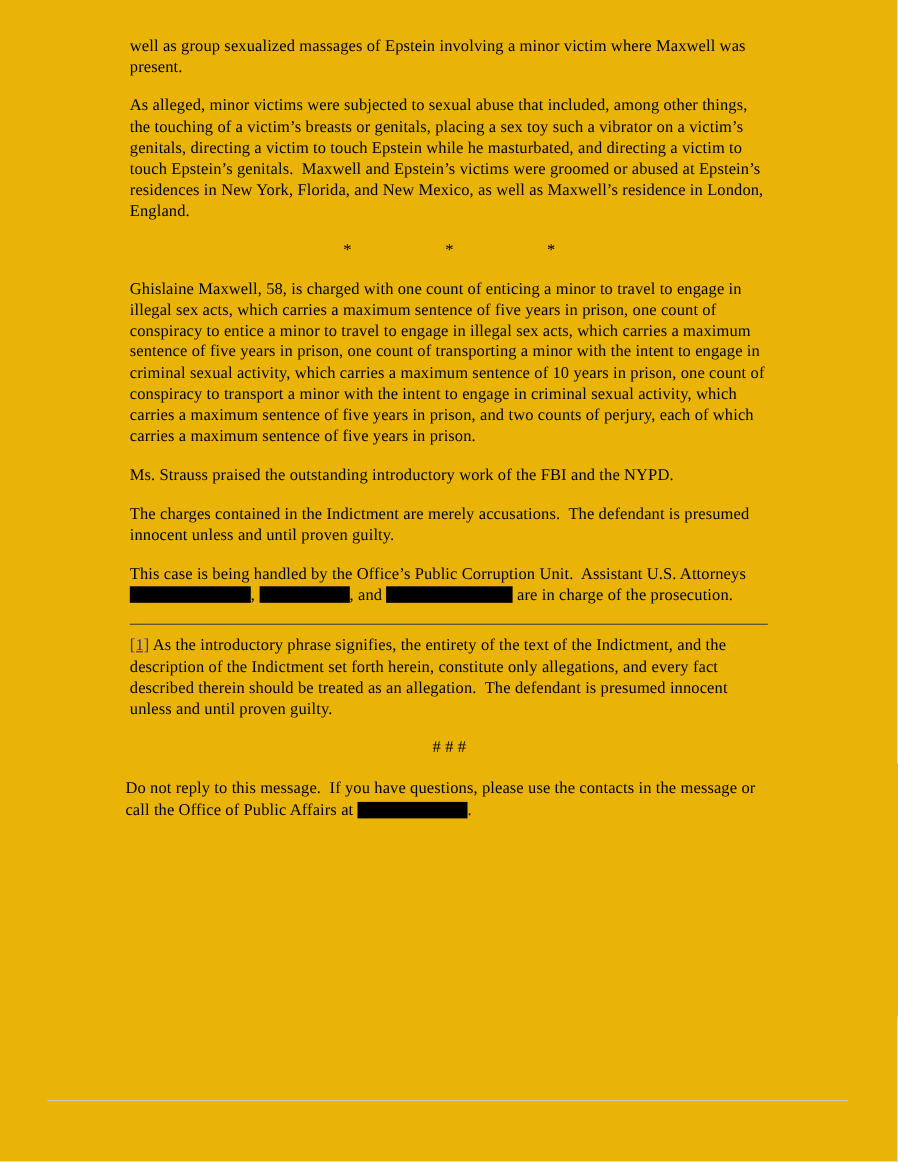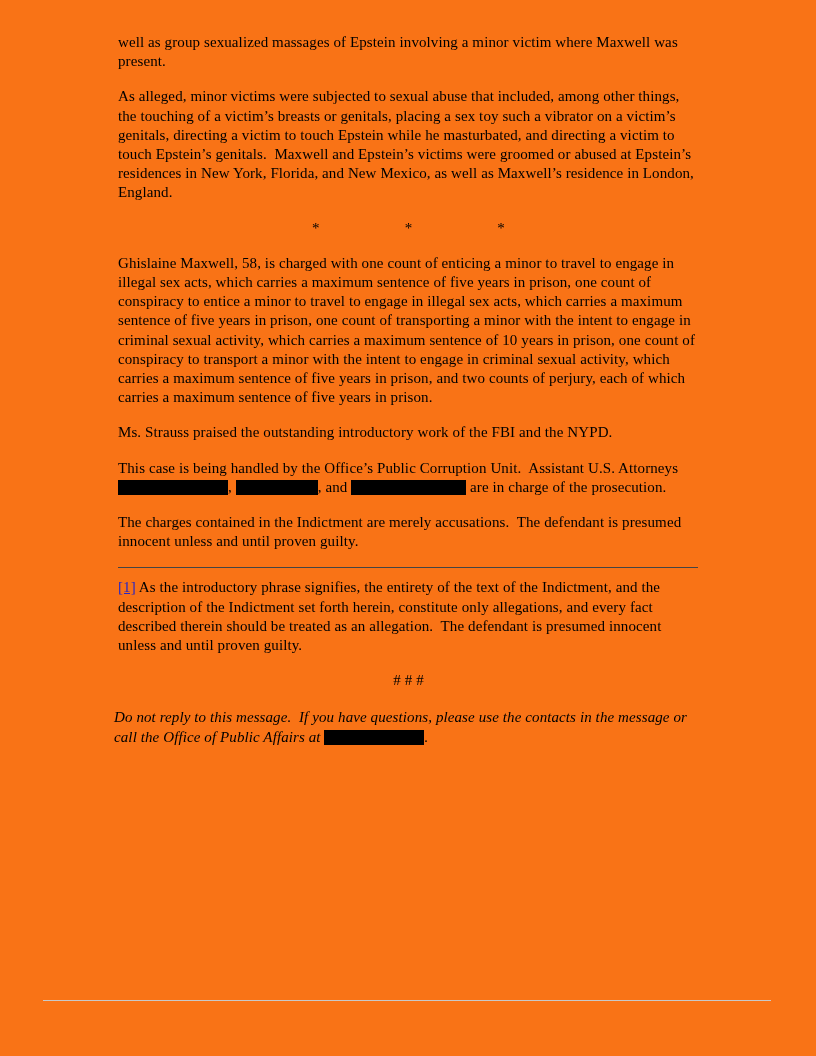--- a/index.html
+++ b/index.html
@@ -2,21 +2,21 @@
 <html style="--link-color: #2525c8; --redaction-color: #000000; --text-color: #000000;"><head>
 <meta charset="utf-8">
 <style>
   * { margin: 0; padding: 0; box-sizing: border-box; }
   html, body { background: #ffffff; }
   .page {
     position: relative;
     width: 816px;
     height: 1056px;
     margin: 0 auto;
-    background: #f97316;
+    background: #eab308;
     font-family: "Liberation Serif", "DejaVu Serif", serif;
     font-size: 15px;
     line-height: 19.2px;
     letter-spacing: 0.1px;
     color: var(--text-color, #000);
     overflow: hidden;
   }
   .content {
     position: absolute;
     left: 118px;
@@ -42,21 +42,21 @@
   }
   .fn-link {
     color: var(--link-color, #2525c8);
     text-decoration: underline;
   }
   .end-marker {
     text-align: center;
     margin-bottom: 18px;
     white-space: pre-wrap;
   }
-  .closing { margin-left: -4px; font-style: italic; }
+  .closing { margin-left: -4px; }
   .redaction {
     display: inline-block;
     background: var(--redaction-color, #000);
     height: 15px;
     vertical-align: -3px;
   }
   .redaction-1 { width: 110px; }
   .redaction-2 { width: 82px; }
   .redaction-3 { width: 115px; }
   .redaction-4 { width: 100px; }
@@ -83,23 +83,23 @@
         <span>*</span>
         <span>*</span>
         <span>*</span>
       </div>
 
     <p class="para">Ghislaine Maxwell, 58, is charged with one count of enticing a minor to travel to engage in illegal sex acts, which carries a maximum sentence of five years in prison, one count of conspiracy to entice a minor to travel to engage in illegal sex acts, which carries a maximum sentence of five years in prison, one count of transporting a minor with the intent to engage in criminal sexual activity, which carries a maximum sentence of 10 years in prison, one count of conspiracy to transport a minor with the intent to engage in criminal sexual activity, which carries a maximum sentence of five years in prison, and two counts of perjury, each of which carries a maximum sentence of five years in prison.</p>
 
 
     <p class="para">Ms. Strauss praised the outstanding introductory work of the FBI and the NYPD.</p>
 
+    <p class="para">The charges contained in the Indictment are merely accusations.  The defendant is presumed innocent unless and until proven guilty.</p>
+
     <p class="para"><span>This case is being handled by the Office’s Public Corruption Unit.  Assistant U.S. Attorneys </span><span class="redaction redaction-1"></span><span>, </span><span class="redaction redaction-2"></span><span>, and </span><span class="redaction redaction-3"></span><span> are in charge of the prosecution.</span></p>
-
-    <p class="para">The charges contained in the Indictment are merely accusations.  The defendant is presumed innocent unless and until proven guilty.</p>
 
     <hr class="fn-sep">
 
     <p class="para"><a href="#" class="fn-link">[1]</a><span> As the introductory phrase signifies, the entirety of the text of the Indictment, and the description of the Indictment set forth herein, constitute only allegations, and every fact described therein should be treated as an allegation.  The defendant is presumed innocent unless and until proven guilty.</span></p>
 
     <p class="end-marker"># # #</p>
 
     <p class="para closing"><span>Do not reply to this message.  If you have questions, please use the contacts in the message or call the Office of Public Affairs at </span><span class="redaction redaction-4"></span><span>.</span></p>
 
   </div>

